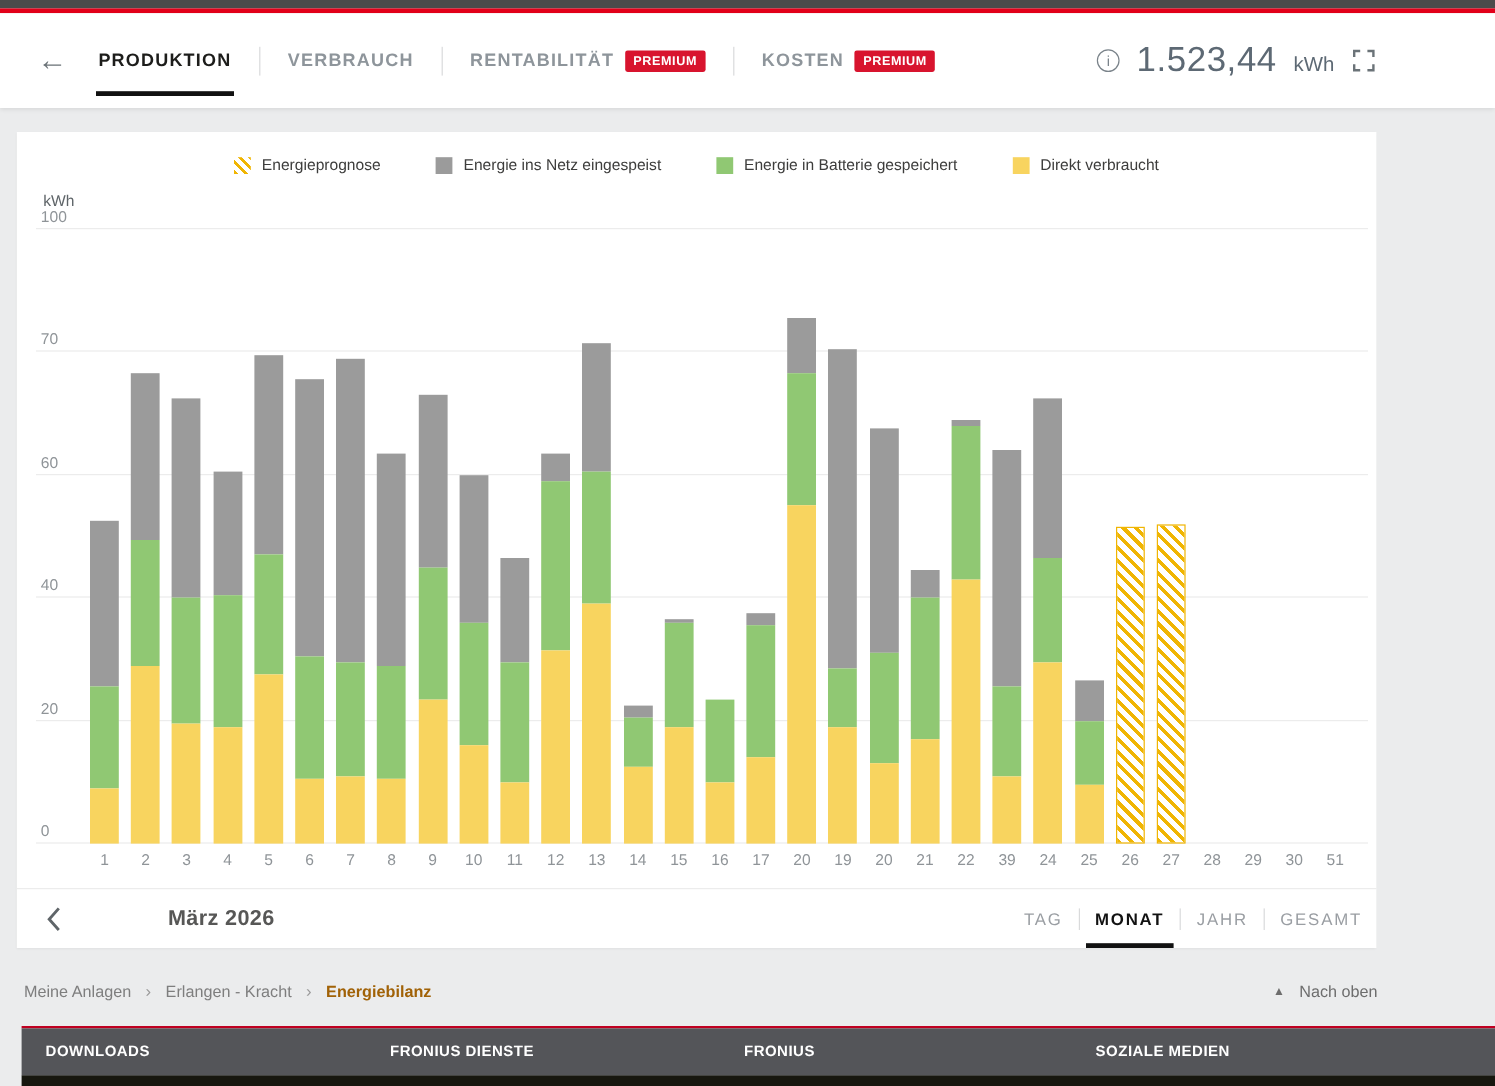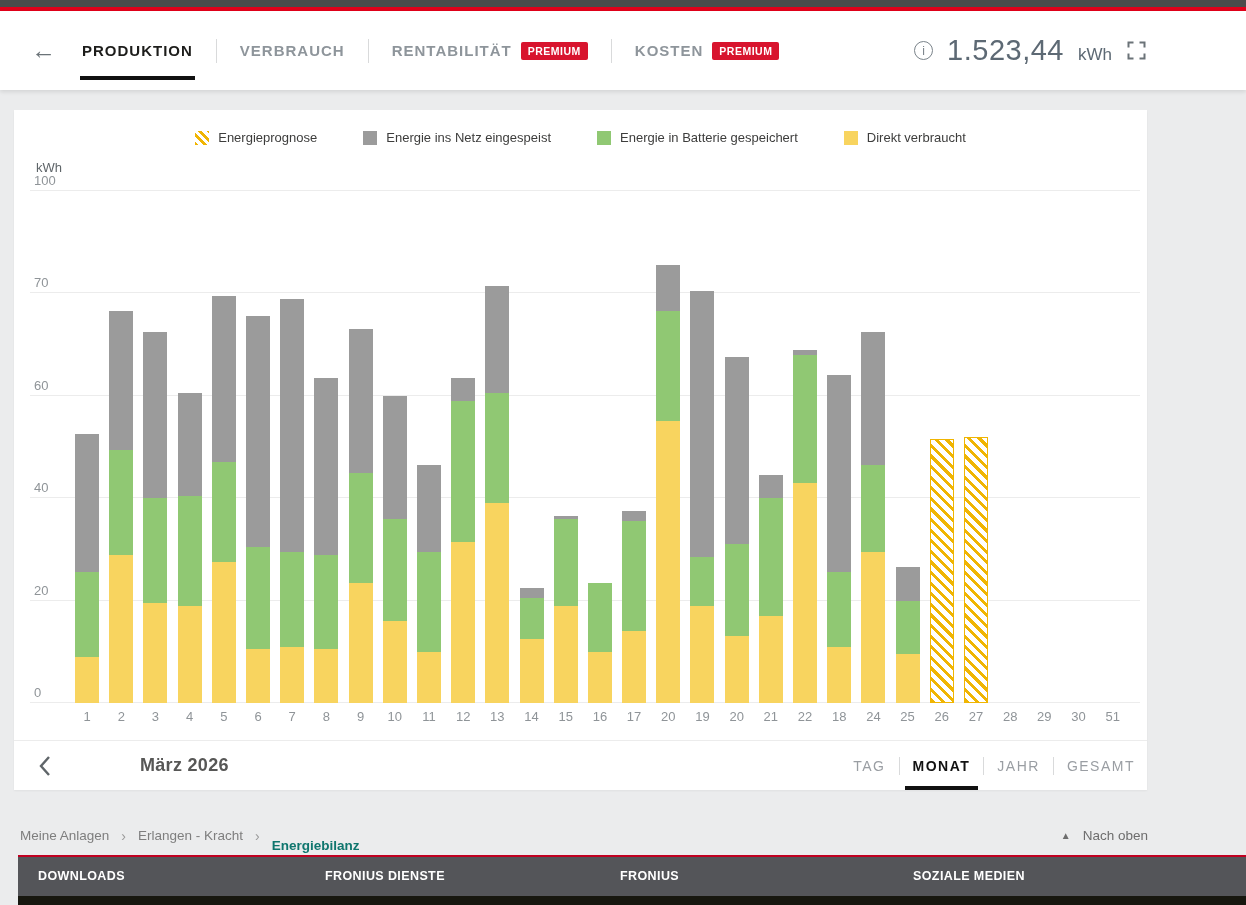--- a/index.html
+++ b/index.html
@@ -63,21 +63,21 @@
   .range { font-size:14px; letter-spacing:1.5px; color:#9a9ea3; position:relative; cursor:pointer; }
   .range.active { color:#121212; font-weight:bold; }
   .range.active::after { content:""; position:absolute; left:-8px; right:-8px; bottom:-16px; height:4px; background:#111; }
   .range-divider { width:1px; height:18px; background:#d9dadb; margin:0 13px; }
 
   
   .crumb-row { display:flex; align-items:center; margin-top:28px; padding:0 98px 0 20px; }
   .crumbs { display:flex; align-items:center; gap:12px; font-size:13.5px; color:#7e7e7e; }
   .crumb { cursor:pointer; }
   .crumb-sep { color:#9a9a9a; font-size:14px; }
-  .crumb.current { color:#0f766e; font-weight:bold; cursor:default;margin-top:20px; }
+  .crumb.current { color:#a16207; font-weight:bold; cursor:default; }
   .to-top { margin-left:auto; display:flex; align-items:center; gap:12px; font-size:13.5px; color:#6d6d6d; cursor:pointer; }
   .to-top .tri { font-size:10px; color:#6d6d6d; }
 
   
   .footer { position:absolute; left:0; right:0; bottom:0;padding-left:18px; }
   .footer-red { height:2px; background:#c00021; }
   .footer-dark { height:39px; background:#545559; position:relative; }
   .footer-col { position:absolute; top:12px; font-size:12.5px; color:#fff; letter-spacing:.4px; font-weight:bold; cursor:pointer; }
   .footer-black { height:9px; background:#17170f; }
 </style>
@@ -377,21 +377,21 @@
         <div class="xlabel">13</div>
         <div class="xlabel">14</div>
         <div class="xlabel">15</div>
         <div class="xlabel">16</div>
         <div class="xlabel">17</div>
         <div class="xlabel">20</div>
         <div class="xlabel">19</div>
         <div class="xlabel">20</div>
         <div class="xlabel">21</div>
         <div class="xlabel">22</div>
-        <div class="xlabel">18</div>
+        <div class="xlabel">39</div>
         <div class="xlabel">24</div>
         <div class="xlabel">25</div>
         <div class="xlabel">26</div>
         <div class="xlabel">27</div>
         <div class="xlabel">28</div>
         <div class="xlabel">29</div>
         <div class="xlabel">30</div>
         <div class="xlabel">51</div>
       </div>
 

